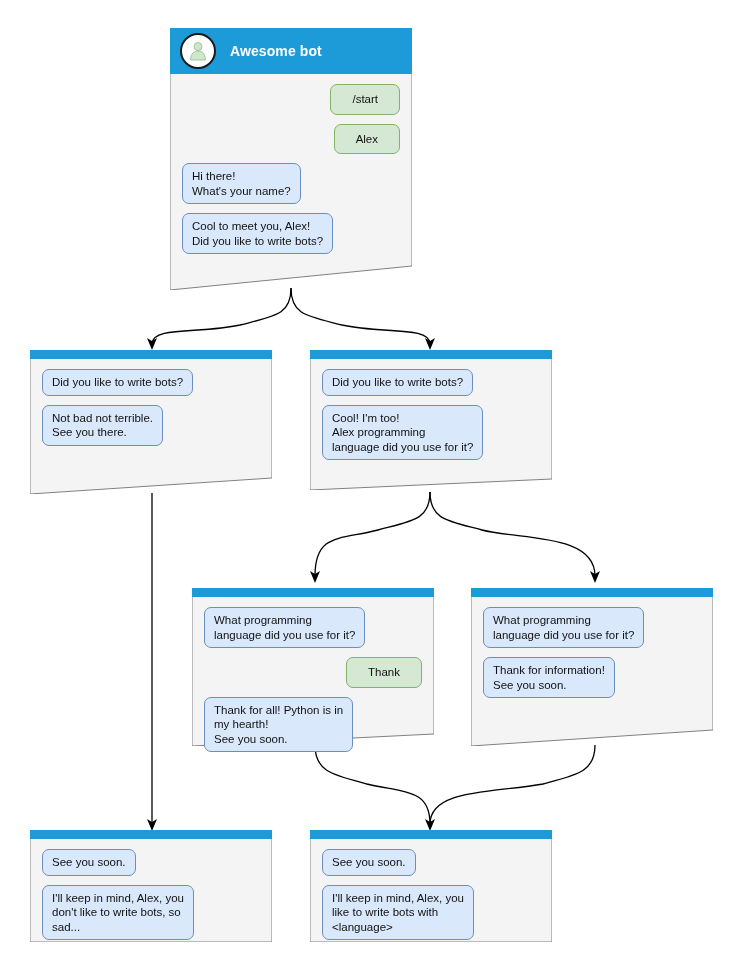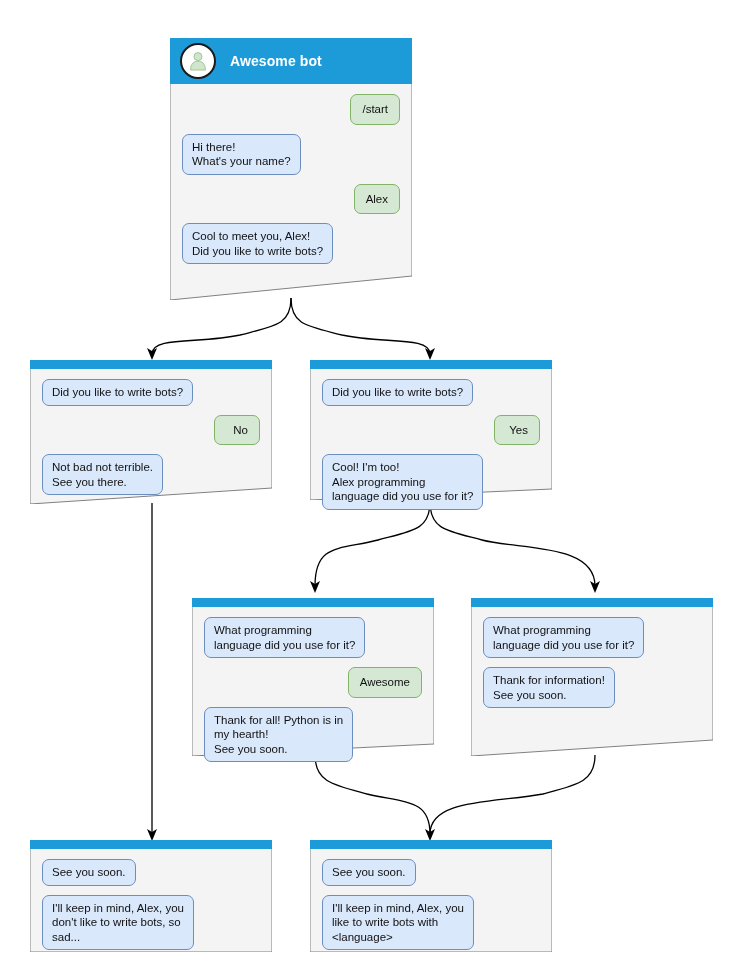--- a/index.html
+++ b/index.html
@@ -4,21 +4,21 @@
 <title>Bot conversation flow diagram</title>
 <style>
   html,body{margin:0;padding:0;}
   body{
     width:743px;height:971px;
     background:#ffffff;
     font-family:"Liberation Sans", sans-serif;
     position:relative;
     overflow:hidden;
   }
-  #canvas{position:absolute;left:0;top:10px;width:743px;height:713px;}
+  #canvas{position:absolute;left:0;top:0;width:743px;height:713px;}
   #edges{position:absolute;left:0;top:0;width:743px;height:971px;pointer-events:none;}
 
   
   .node{
     position:absolute;
     box-sizing:border-box;
   }
   .node-shape{
     position:absolute;left:0;top:0;width:100%;height:100%;
   }
@@ -64,21 +64,21 @@
     white-space:pre-line;
     max-width:86%;
   }
   .bubble.bot{
     background:#dae8fc;
     border:1px solid #6c8ebf;
   }
   .bubble.user{
     background:#d5e8d4;
     border:1px solid #82b366;
-    padding:7px 11px;
+    padding:7px 21px;
     min-width:46px;
     text-align:right;
   }
 
   .edge-path{fill:none;stroke:#000000;stroke-width:1.3px;}
   .arrow-head{fill:#000000;stroke:none;}
 </style>
 </head>
 <body>
 
@@ -118,69 +118,63 @@
             <circle cx="11" cy="6.6" r="4" fill="#cfe6cb" stroke="#9fc79a" stroke-width="1"></circle>
             <path d="M3.6,20 C3.6,13.4 7.1,11.2 11,11.2 C14.9,11.2 18.4,13.4 18.4,20 Z" fill="#cfe6cb" stroke="#9fc79a" stroke-width="1"></path>
           </svg>
         </div>
         <div class="bot-name">Awesome bot</div>
       </div>
       <div class="chat" style="top:46px;">
         <div class="msg-row user">
           <div class="bubble user">/start</div>
         </div>
+        <div class="msg-row user">
+          <div class="bubble user">Alex</div>
+        </div>
         <div class="msg-row bot">
           <div class="bubble bot">Hi there!
 What's your name?</div>
-        </div>
-        <div class="msg-row user">
-          <div class="bubble user">Alex</div>
         </div>
         <div class="msg-row bot">
           <div class="bubble bot">Cool to meet you, Alex!
 Did you like to write bots?</div>
         </div>
       </div>
     </div>
   </div>
 
   <div class="node" style="left:30px;top:350px;width:242px;height:144px;">
     <svg class="node-shape" viewBox="0 0 242 144" preserveAspectRatio="none" width="242" height="144">
       <path d="M0,0 L242,0 L242,128 L0,144 Z" fill="#f4f4f4" stroke="#808080" stroke-width="1"></path>
       <rect x="0" y="0" width="242" height="9" fill="#1d9bd9"></rect>
     </svg>
     <div class="node-inner">
       <div class="chat" style="top:9px;">
         <div class="msg-row bot">
           <div class="bubble bot">Did you like to write bots?</div>
         </div>
-        <div class="msg-row user">
-          <div class="bubble user">No</div>
-        </div>
         <div class="msg-row bot">
           <div class="bubble bot">Not bad not terrible.
 See you there.</div>
         </div>
       </div>
     </div>
   </div>
 
   <div class="node" style="left:310px;top:350px;width:242px;height:140px;">
     <svg class="node-shape" viewBox="0 0 242 140" preserveAspectRatio="none" width="242" height="140">
       <path d="M0,0 L242,0 L242,129 L0,140 Z" fill="#f4f4f4" stroke="#808080" stroke-width="1"></path>
       <rect x="0" y="0" width="242" height="9" fill="#1d9bd9"></rect>
     </svg>
     <div class="node-inner">
       <div class="chat" style="top:9px;">
         <div class="msg-row bot">
           <div class="bubble bot">Did you like to write bots?</div>
         </div>
-        <div class="msg-row user">
-          <div class="bubble user">Yes</div>
-        </div>
         <div class="msg-row bot">
           <div class="bubble bot">Cool! I'm too!
 Alex programming
 language did you use for it?</div>
         </div>
       </div>
     </div>
   </div>
 
   <div class="node" style="left:192px;top:588px;width:242px;height:158px;">
@@ -188,21 +182,21 @@
       <path d="M0,0 L242,0 L242,146 L0,158 Z" fill="#f4f4f4" stroke="#808080" stroke-width="1"></path>
       <rect x="0" y="0" width="242" height="9" fill="#1d9bd9"></rect>
     </svg>
     <div class="node-inner">
       <div class="chat" style="top:9px;">
         <div class="msg-row bot">
           <div class="bubble bot">What programming
 language did you use for it?</div>
         </div>
         <div class="msg-row user">
-          <div class="bubble user">Awesome</div>
+          <div class="bubble user">Thank</div>
         </div>
         <div class="msg-row bot">
           <div class="bubble bot">Thank for all! Python is in
 my hearth!
 See you soon.</div>
         </div>
       </div>
     </div>
   </div>
 

